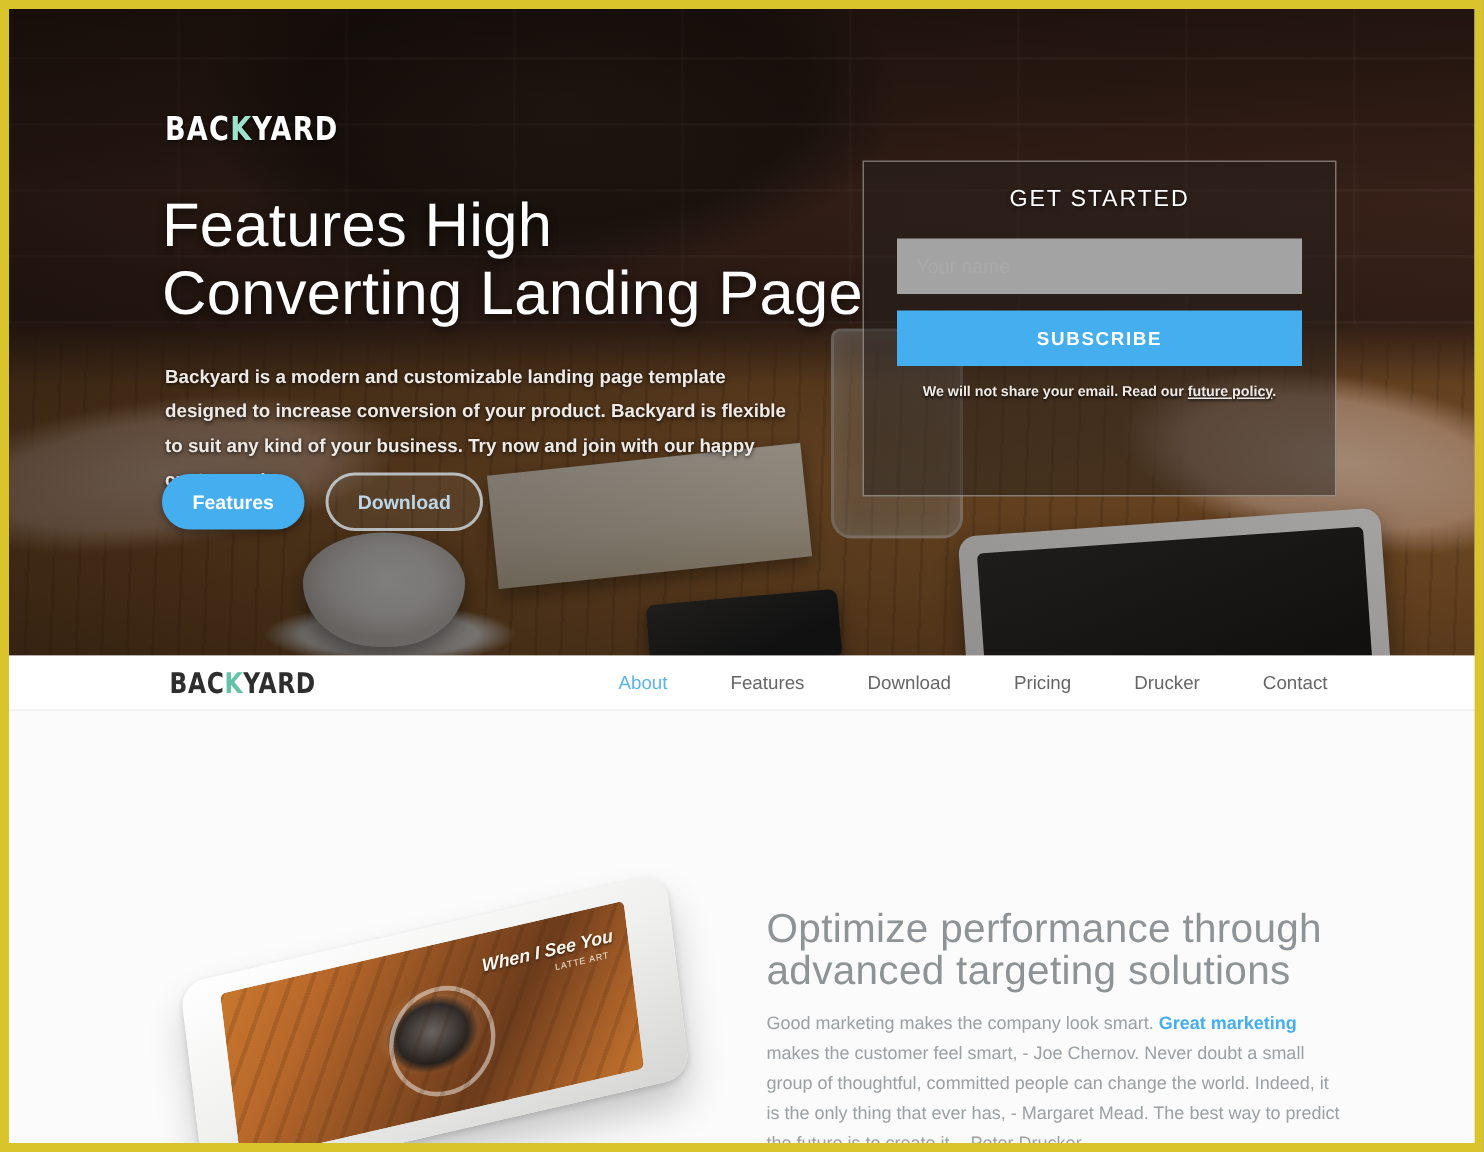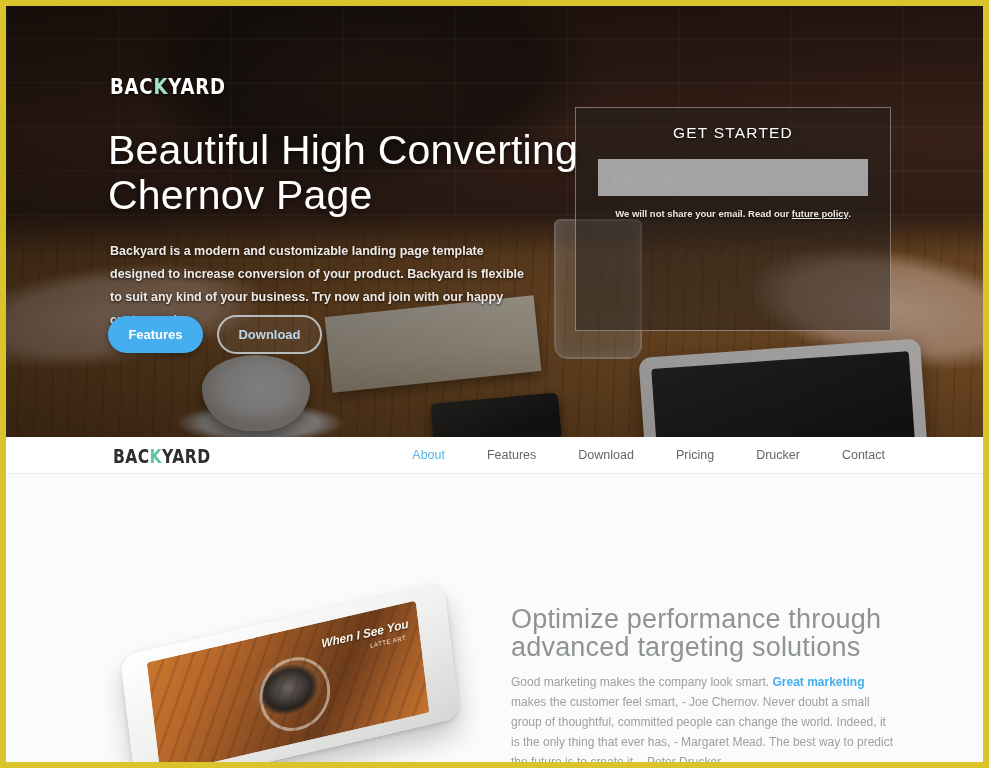--- a/index.html
+++ b/index.html
@@ -382,31 +382,32 @@
     <div class="cup"></div>
     <div class="glass"></div>
     <div class="phone"></div>
     <div class="tablet-hero"></div>
     <div class="hero-scrim"></div>
 
     <div class="hero-inner">
 
       <div class="logo-hero"><span>BAC</span><span class="tint">K</span><span>YARD</span></div>
 
-      <h1 class="hero-title">Beautiful High Converting Chernov Page</h1>
+      <h1 class="hero-title">Features High Converting Landing Page</h1>
 
       <p class="hero-desc">Backyard is a modern and customizable landing page template designed to increase conversion of your product. Backyard is flexible to suit any kind of your business. Try now and join with our happy customers!</p>
 
       <div class="hero-buttons">
         <span class="btn btn-primary">Features</span><span class="btn btn-outline">Download</span>
       </div>
 
       <div class="form-card">
         <div class="form-title">GET STARTED</div>
         <input class="form-field" type="text" placeholder="Your name" style="">
+        <button class="btn-subscribe">SUBSCRIBE</button>
         <div class="form-note"><span>We will not share your email. Read our </span><a href="#">future policy</a><span>.</span></div>
       </div>
 
     </div>
   </section>
 
   <nav class="navbar">
     <div class="logo-nav"><span>BAC</span><span class="tint">K</span><span>YARD</span></div>
 
     <ul class="nav-links">

